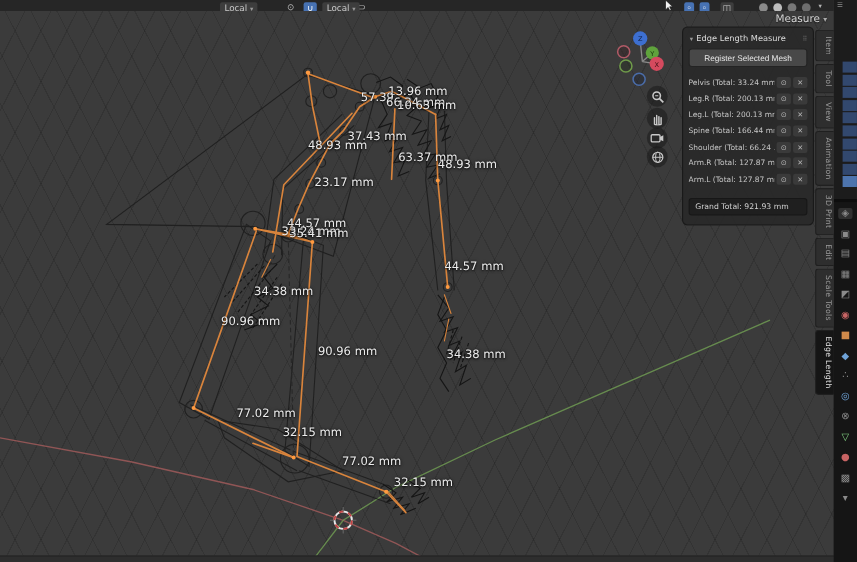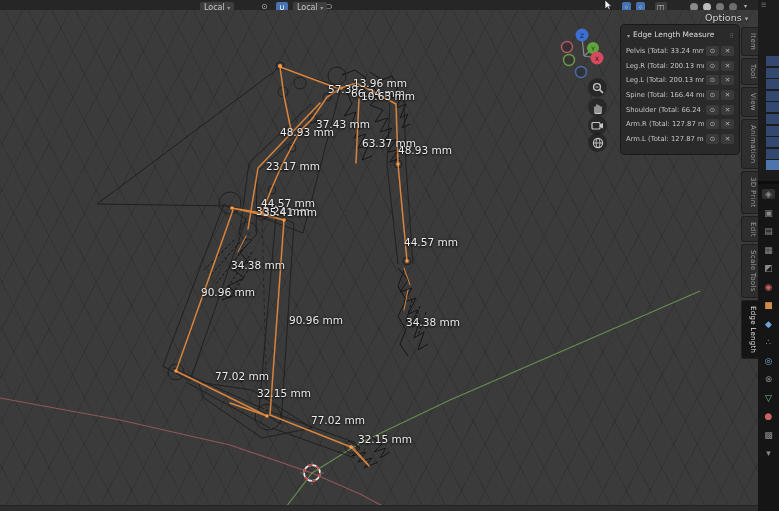--- a/index.html
+++ b/index.html
@@ -200,38 +200,38 @@
 
   <div>
     <div class="vlabel" style="left:353px;top:67px">13.96 mm</div>
     <div class="vlabel" style="left:328px;top:73px">57.39</div>
     <div class="vlabel" style="left:351px;top:77px">66.24 mm</div>
     <div class="vlabel" style="left:361px;top:80px">10.63 mm</div>
     <div class="vlabel" style="left:316px;top:108px">37.43 mm</div>
     <div class="vlabel" style="left:280px;top:116px">48.93 mm</div>
     <div class="vlabel" style="left:362px;top:127px">63.37 mm</div>
     <div class="vlabel" style="left:398px;top:134px">48.93 mm</div>
-    <div class="vlabel" style="left:266px;top:150px">23.17 mm</div>
+    <div class="vlabel" style="left:286px;top:150px">23.17 mm</div>
     <div class="vlabel" style="left:261px;top:187px">44.57 mm</div>
     <div class="vlabel" style="left:256px;top:195px">33.24 mm</div>
     <div class="vlabel" style="left:263px;top:196px">35.41 mm</div>
     <div class="vlabel" style="left:404px;top:226px">44.57 mm</div>
     <div class="vlabel" style="left:231px;top:249px">34.38 mm</div>
     <div class="vlabel" style="left:201px;top:276px">90.96 mm</div>
     <div class="vlabel" style="left:289px;top:304px">90.96 mm</div>
     <div class="vlabel" style="left:406px;top:306px">34.38 mm</div>
     <div class="vlabel" style="left:215px;top:360px">77.02 mm</div>
     <div class="vlabel" style="left:257px;top:377px">32.15 mm</div>
     <div class="vlabel" style="left:311px;top:404px">77.02 mm</div>
     <div class="vlabel" style="left:358px;top:423px">32.15 mm</div>
   </div>
 </div>
 
 <div class="options">
-  <span>Options</span>
+  <span>Measure</span>
   <span class="chev">▾</span>
 </div>
 
 <svg class="gizmo" width="56" height="70">
   <g stroke="#8a8a8a" stroke-width="1.2">
     <line x1="28" y1="40" x2="26" y2="21"></line>
       <line x1="28" y1="40" x2="37" y2="32"></line>
       <line x1="28" y1="40" x2="41" y2="42"></line>
   </g>
   <circle cx="26" cy="19" r="6.5" fill="#3d6fd0"></circle>
@@ -270,20 +270,21 @@
       <ellipse cx="6" cy="6" rx="2" ry="4.6" fill="none" stroke="#c9c9c9" stroke-width="0.9"></ellipse>
     </svg>
 </div>
 
 <aside class="npanel">
   <div class="panel-header">
     <span class="chev">▾</span>
     <span>Edge Length Measure</span>
     <span class="grip">⠿</span>
   </div>
+  <button class="register-btn">Register Selected Mesh</button>
 
   <div class="mrow">
     <span class="lbl">Pelvis (Total: 33.24 mm)</span>
     <span class="mini-btn">⊙</span>
     <span class="mini-btn">✕</span>
   </div>
   <div class="mrow">
     <span class="lbl">Leg.R (Total: 200.13 mm)</span>
     <span class="mini-btn">⊙</span>
     <span class="mini-btn">✕</span>
@@ -307,20 +308,21 @@
     <span class="lbl">Arm.R (Total: 127.87 mm)</span>
     <span class="mini-btn">⊙</span>
     <span class="mini-btn">✕</span>
   </div>
   <div class="mrow">
     <span class="lbl">Arm.L (Total: 127.87 mm)</span>
     <span class="mini-btn">⊙</span>
     <span class="mini-btn">✕</span>
   </div>
 
+  <div class="grand">Grand Total: 921.93 mm</div>
 </aside>
 
 <nav class="tabs">
   <div class="tab">Item</div>
   <div class="tab">Tool</div>
   <div class="tab">View</div>
   <div class="tab">Animation</div>
   <div class="tab">3D Print</div>
   <div class="tab">Edit</div>
   <div class="tab">Scale Tools</div>

